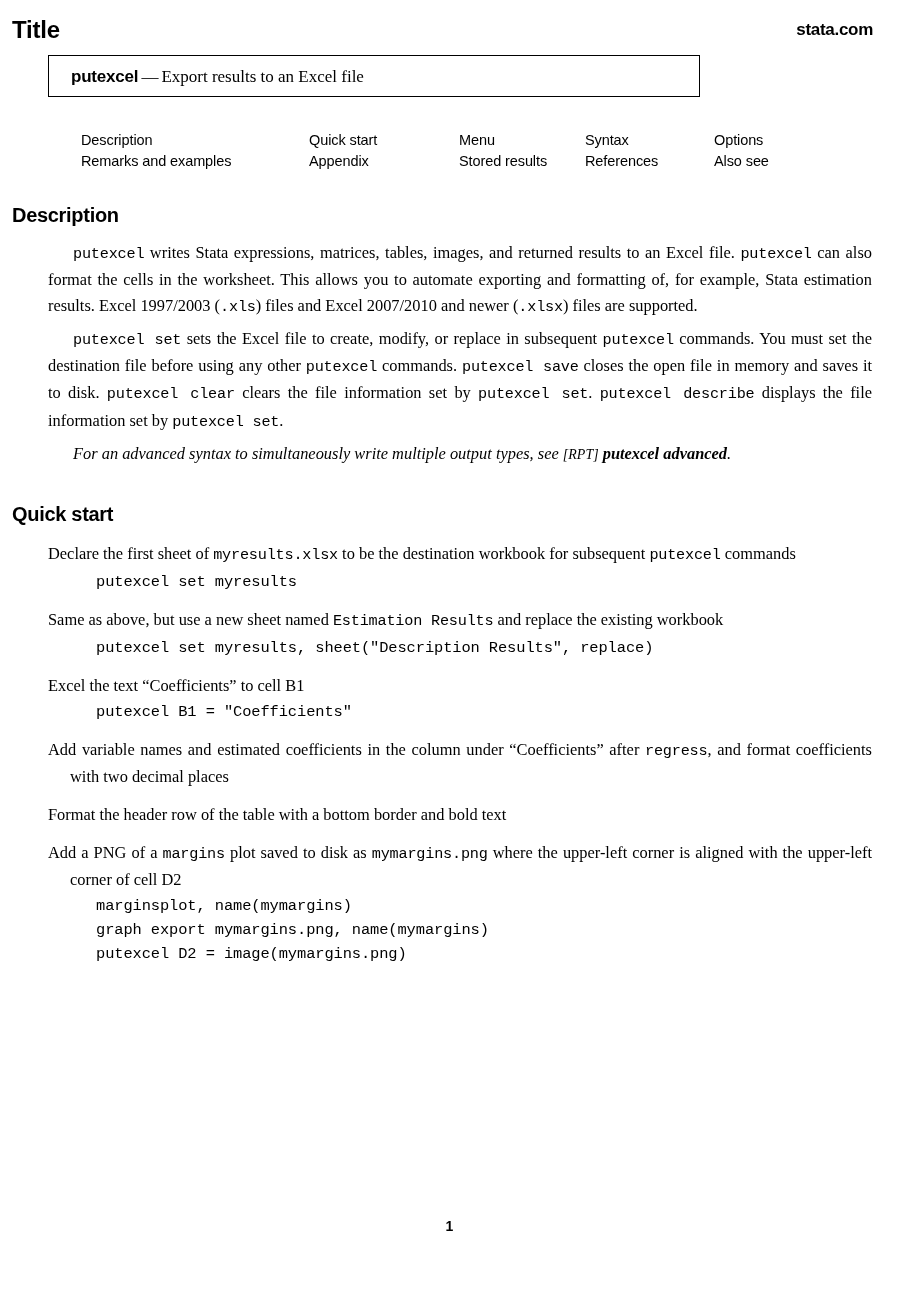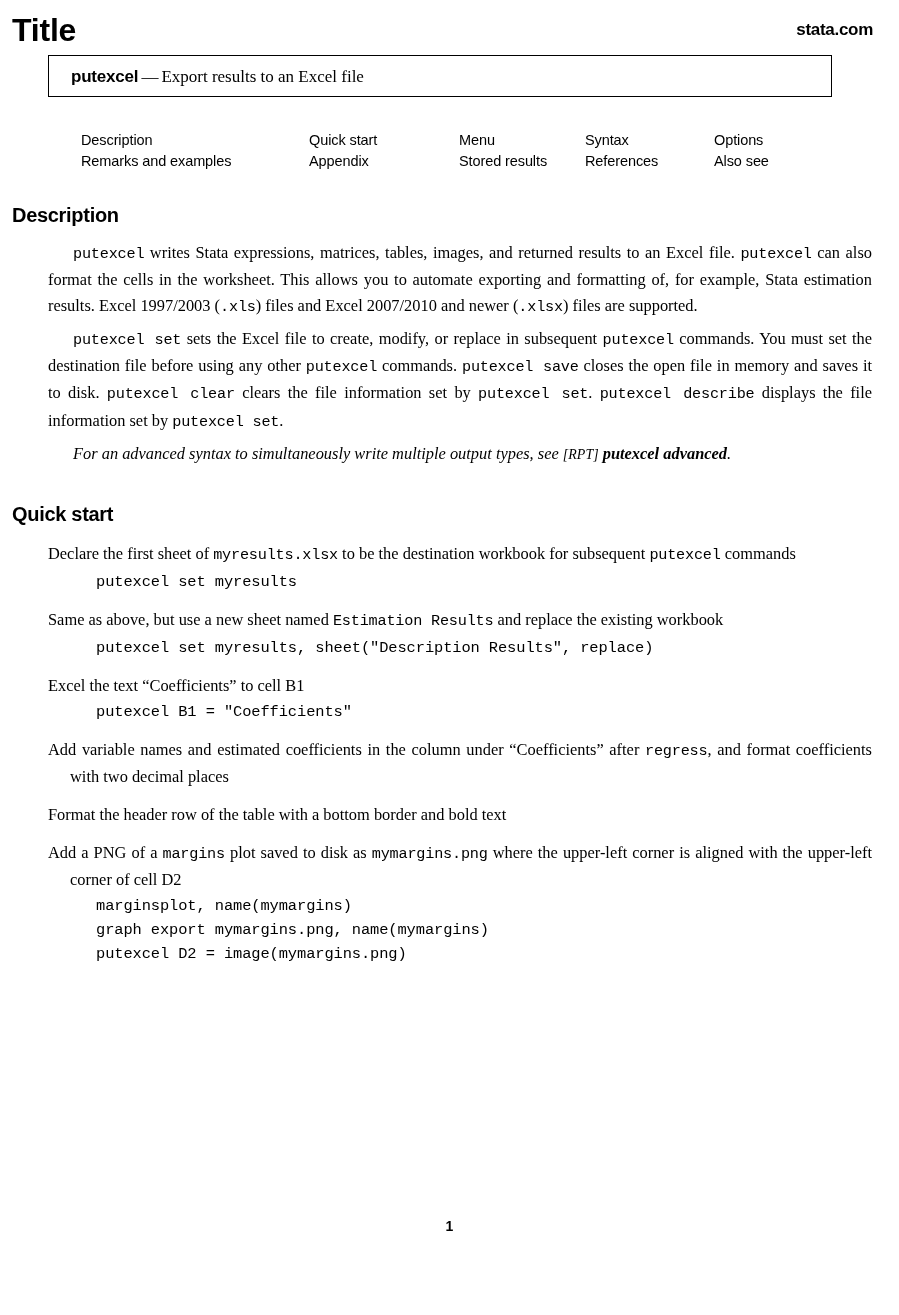--- a/index.html
+++ b/index.html
@@ -28,39 +28,39 @@
     position: absolute;
     top: 16px;
     left: 12px;
     right: 26px;
     height: 30px;
   }
   .doc-title {
     float: left;
     font-family: "Liberation Sans", sans-serif;
     font-weight: bold;
-    font-size: 32px;
+    font-size: 24px;
     line-height: 28px;
     letter-spacing: -0.2px;
   }
   .site-link {
     float: right;
     font-family: "Liberation Sans", sans-serif;
     font-weight: bold;
     font-size: 17px;
     line-height: 28px;
     letter-spacing: -0.3px;
   }
 
   
   .title-box {
     position: absolute;
     top: 55px;
     left: 48px;
-    width: 784px;
+    width: 652px;
     height: 42px;
     border: 1.4px solid #000000;
     box-sizing: border-box;
     text-align: center;
   }
   .title-box-inner {
     position: absolute;
     left: 22px;
     top: 9px;
     font-size: 17px;

